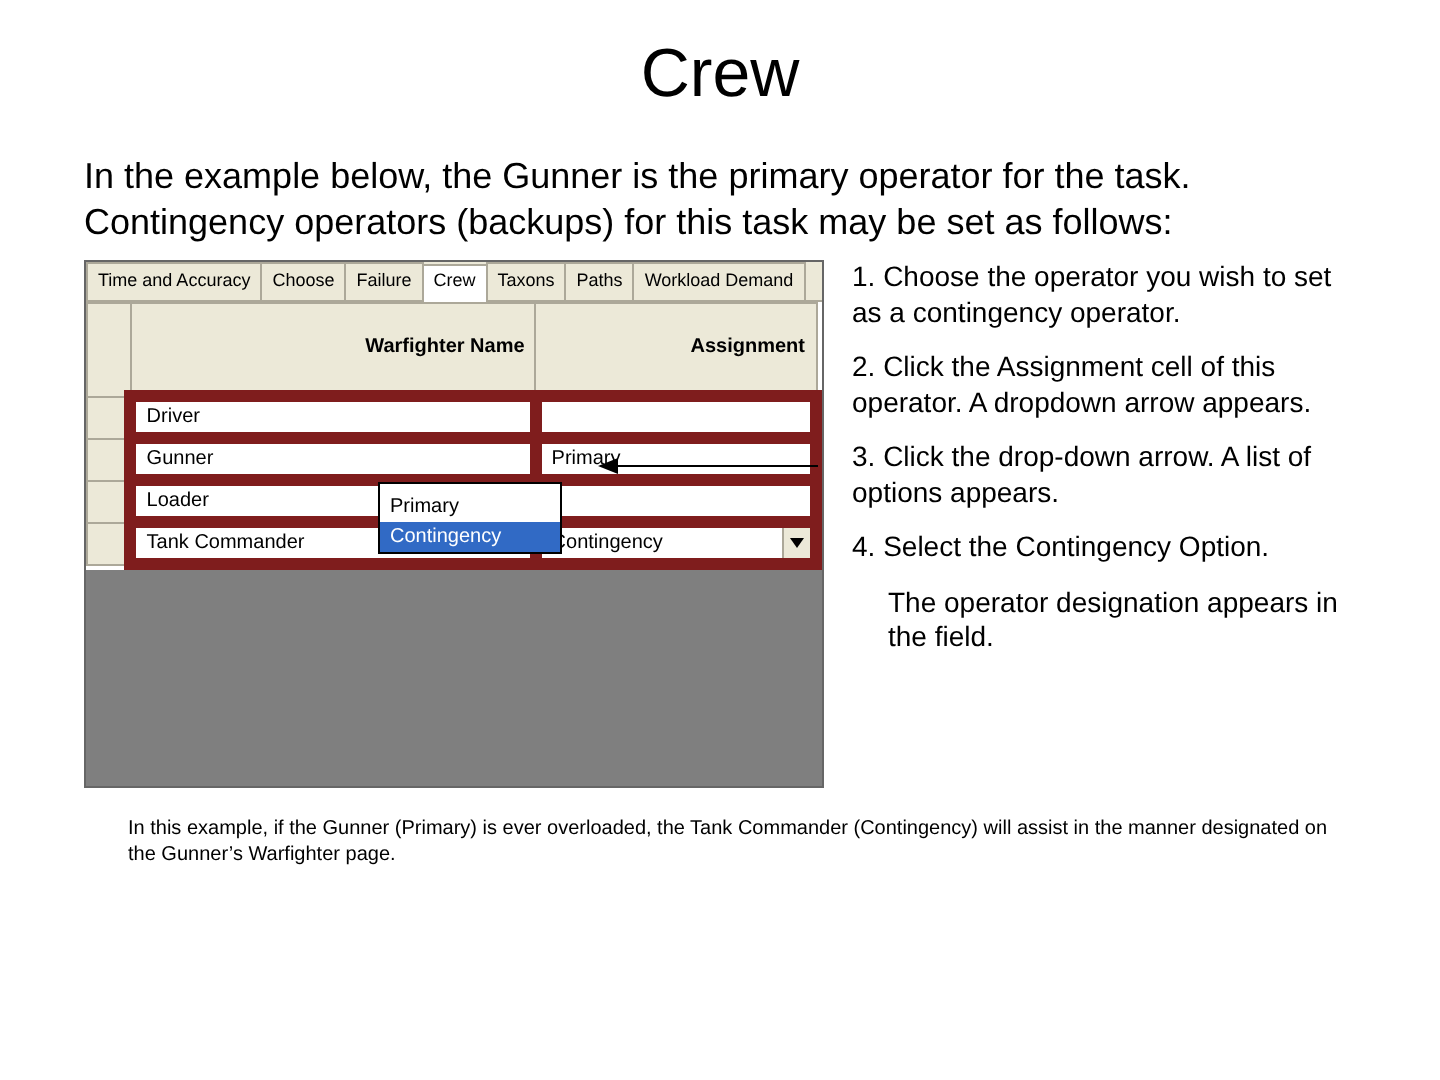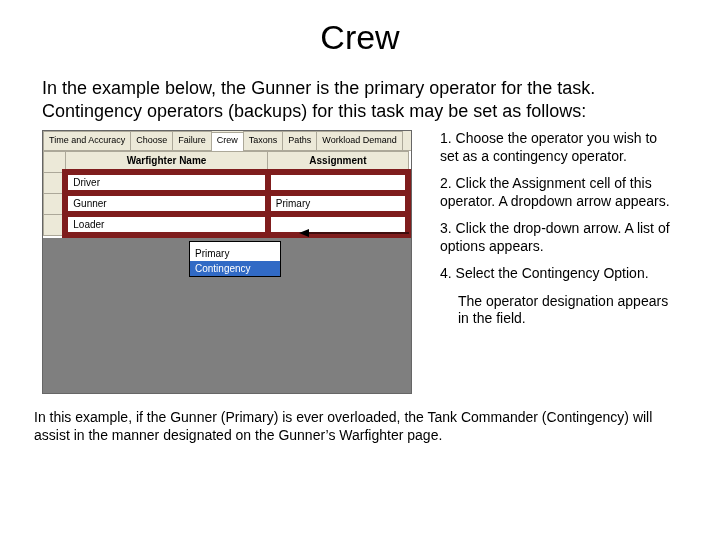--- a/index.html
+++ b/index.html
@@ -19,21 +19,21 @@
     padding-bottom: 10px;
     font-weight: normal;
   }
   .intro {
     font-size: 18px;
     line-height: 1.25;
     margin: 10px 42px 8px 42px;
   }
   .content-row {
     display: flex;
-    gap: 28px;
+    gap: 14px;
     margin: 0 42px;
     align-items: flex-start;
   }
   .screenshot {
     width: 370px;
     height: 264px;
     background: #7f7f7f;
     border: 1px solid #666;
     font-family: Tahoma, Arial, sans-serif;
     font-size: 10px;
@@ -64,22 +64,22 @@
   .grid {
     width: 100%;
     border-collapse: collapse;
     background: #fff;
     table-layout: fixed;
   }
   .grid th {
     background: #ece9d8;
     border: 1px solid #aca899;
     font-weight: bold;
-    padding: 3px 5px;
-    text-align: center;
+    padding: 16px 5px;
+    text-align: right;
     font-size: 10px;
   }
   .grid td {
     border: 6px solid #7f1d1d;
     padding: 2px 5px;
     font-size: 10px;
     height: 16px;
   }
   .col-rowhdr { width: 14px; background: #ece9d8; }
   .col-name { width: 130px; }
@@ -125,23 +125,23 @@
     z-index: 6;
   }
   .steps {
     flex: 1;
     font-size: 14px;
     line-height: 1.25;
   }
   .steps p { margin-bottom: 10px; }
   .steps .indent { margin-left: 18px; }
   .footer {
-    font-size: 14px;
+    font-size: 10px;
     line-height: 1.3;
-    margin: 14px 42px 0 34px;
+    margin: 14px 42px 0 64px;
   }
 </style>
 </head>
 <body>
 
 <h1 class="title">Crew</h1>
 
 <p class="intro">In the example below, the Gunner is the primary operator for the task. Contingency operators (backups) for this task may be set as follows:</p>
 
 <div class="content-row">
@@ -177,20 +177,32 @@
       <tr>
         <td class="rowhdr"></td>
         <td>Gunner</td>
         <td>Primary</td>
       </tr>
       <tr>
         <td class="rowhdr"></td>
         <td>Loader</td>
         <td></td>
       </tr>
+      <tr>
+        <td class="rowhdr"></td>
+        <td>Tank Commander</td>
+        <td class="assign-cell">
+          <span>Contingency</span>
+          <span class="dd-btn">
+            <svg viewBox="0 0 7 5">
+                  <path d="M0 0 L7 0 L3.5 5 Z" fill="#000"></path>
+                </svg>
+          </span>
+        </td>
+      </tr>
     </tbody>
       </table>
 
     <div class="dropdown">
       <div class="opt"></div>
       <div class="opt">Primary</div>
       <div class="opt sel">Contingency</div>
     </div>
 
     <svg class="arrow-ptr" width="110" height="12">

